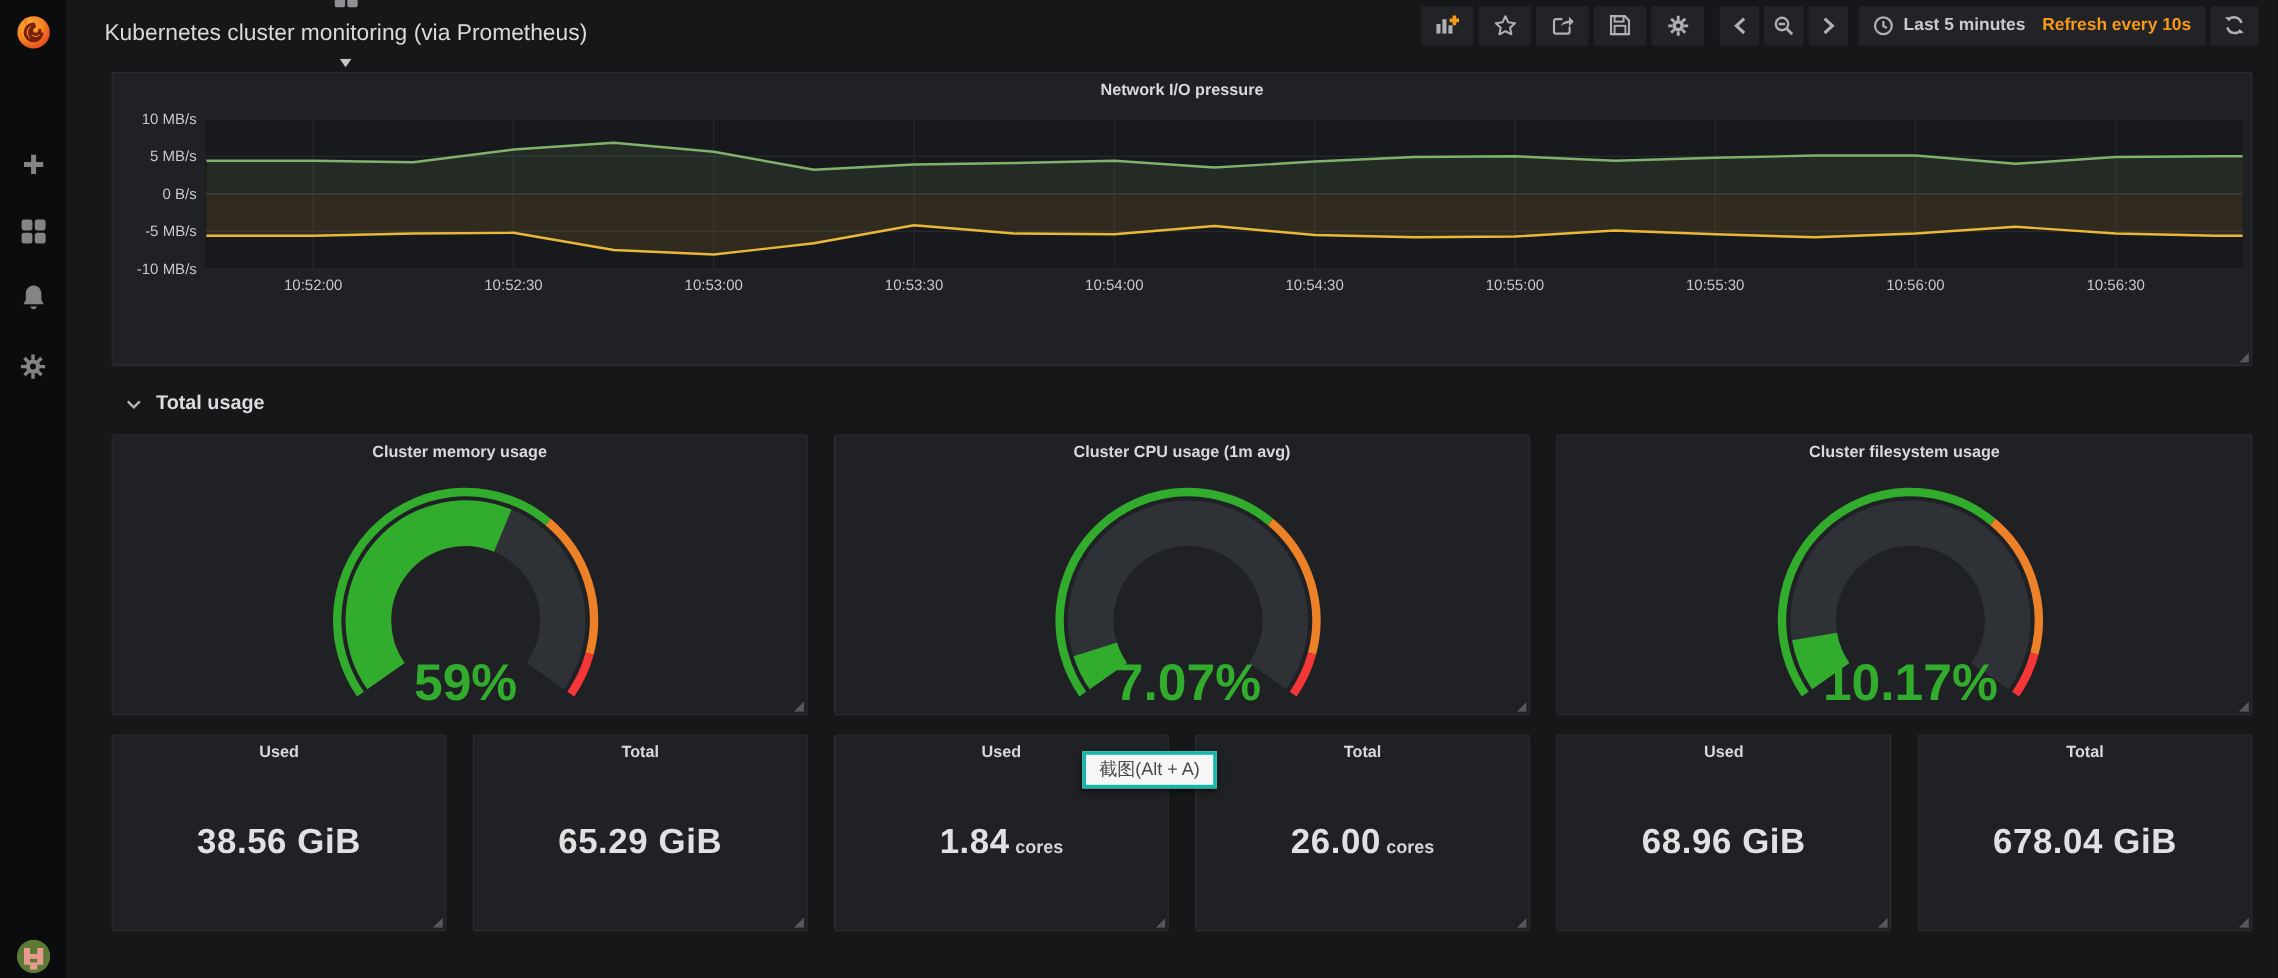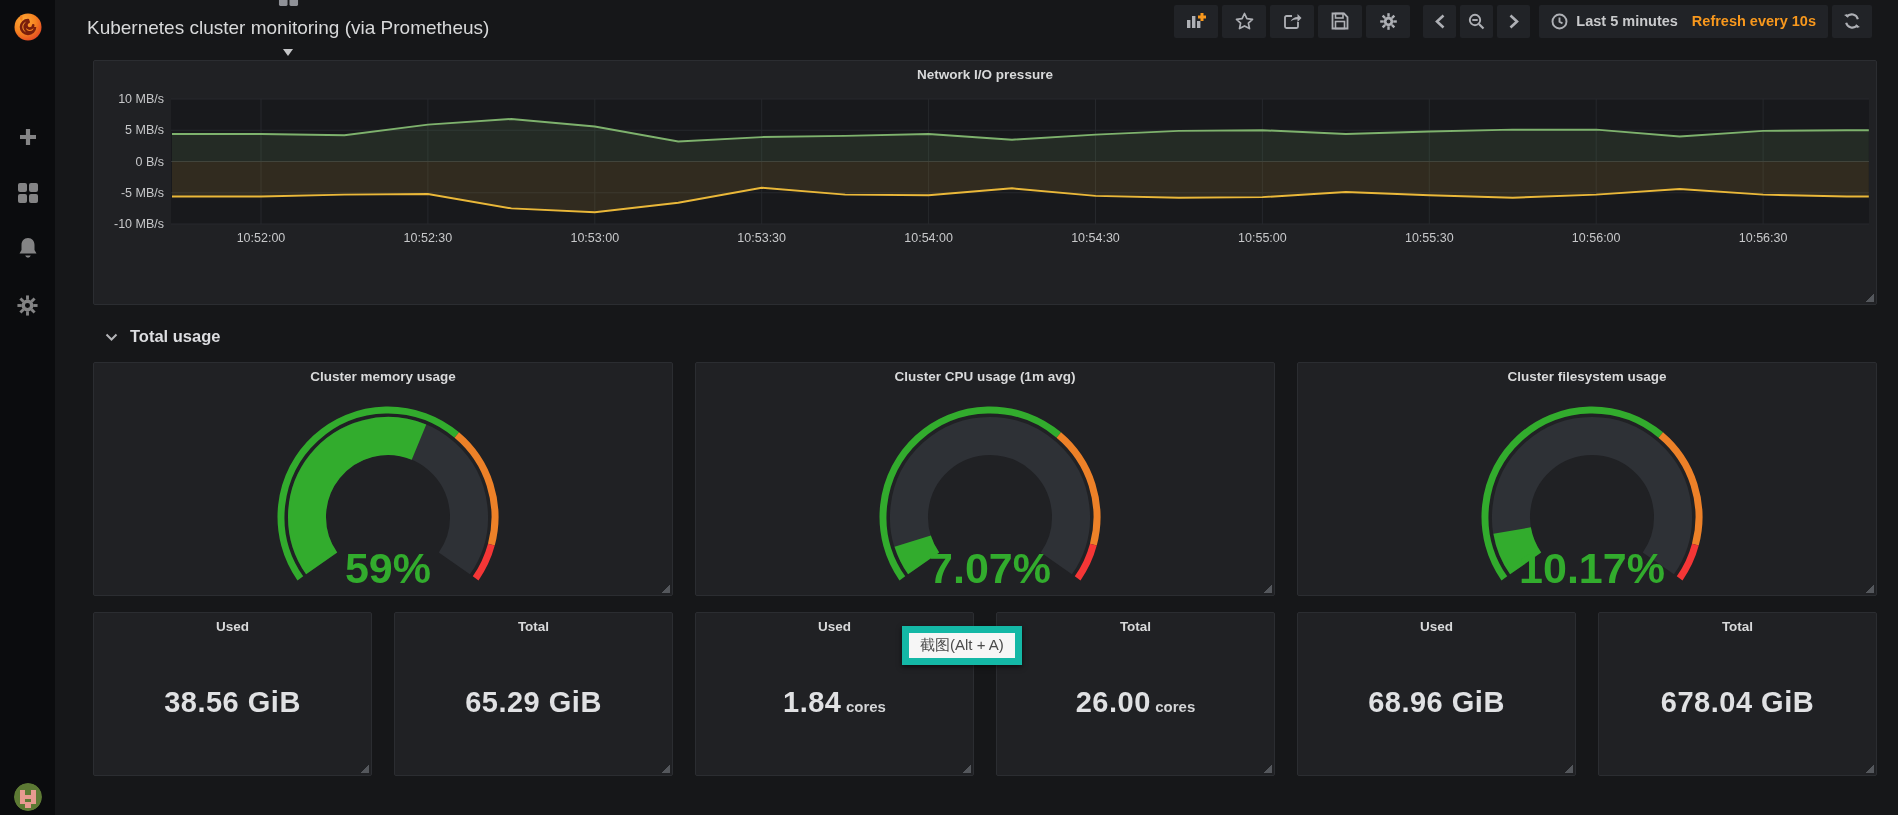--- a/index.html
+++ b/index.html
@@ -12,21 +12,21 @@
   .logo { width:55px; height:52px; display:flex; align-items:center; justify-content:center; cursor:pointer; }
   .side-btn { width:55px; height:50px; display:flex; align-items:center; justify-content:center; cursor:pointer; }
   .side-btn svg { opacity:.85; }
   .side-icons { position:absolute; top:112px; left:0; width:55px; display:flex; flex-direction:column; gap:6px; }
   .avatar { position:absolute; left:14px; bottom:4px; width:28px; height:28px; border-radius:50%; overflow:hidden; cursor:pointer; }
 
   
   .navbar { position:absolute; left:55px; top:0; width:1843px; height:42px; display:flex; align-items:center; justify-content:space-between; background:#161719; z-index:20; }
   .nav-left { display:flex; align-items:center; padding-left:32px; gap:10px;flex-direction:column; }
   .dash-title { color:#d8d9da; font-size:19px; cursor:pointer; }
-  .nav-right { display:flex; align-items:center; padding-right:26px; }
+  .nav-right { display:flex; align-items:center; padding-right:16px; }
   .nav-btn { height:33px; background:#212327; border-radius:2px; margin-left:4px; display:flex; align-items:center; justify-content:center; cursor:pointer; }
   .icon-btn { width:44px; }
   .sm-btn { width:33px; }
   .group { display:flex; margin-left:9px; }
   .time-btn { padding:0 12px; margin-left:9px; gap:8px; }
   .time-label { color:#c9cacc; font-size:14.5px; font-weight:bold; }
   .refresh-label { color:#f8981d; font-size:14.5px; font-weight:bold; margin-left:6px; }
 
   
   .content { position:absolute; left:55px; top:42px; width:1843px; height:773px; padding:18px 21px 0 38px; }
@@ -39,21 +39,21 @@
   .section-title { color:#dcdde0; font-size:16.5px; font-weight:bold; }
   .row { display:flex; gap:22px; }
   .gauge-panel { width:590px; height:234px; margin-top:2px; }
   .gauge-holder { position:absolute; left:0; top:28px; width:100%; height:204px; }
   .stats-row { margin-top:16px; }
   .stat-panel { width:291px; height:164px; }
   .stat-body { position:absolute; left:0; top:50%; width:100%; text-align:center; margin-top:-4px; transform:translateY(-50%); padding-top:24px; }
   .stat-value { color:#e0e1e3; font-size:29px; font-weight:bold; letter-spacing:.5px; }
   .stat-unit { color:#d4d5d7; font-size:15px; font-weight:bold; }
 
-  .screenshot-tooltip { position:absolute; left:902px; top:626px; background:#f6f6f6; color:#4a4a4a; font-size:15px; padding:3px 11px; border:7px solid #14b8a6; box-shadow:0 2px 5px rgba(0,0,0,.6); z-index:50; white-space:nowrap; }
+  .screenshot-tooltip { position:absolute; left:902px; top:626px; background:#f6f6f6; color:#4a4a4a; font-size:15px; padding:3px 11px; border:3px solid #14b8a6; box-shadow:0 2px 5px rgba(0,0,0,.6); z-index:50; white-space:nowrap; }
 
   svg { display:block; }
 </style>
 </head>
 <body>
 
 <div class="app">
 
   <div class="sidebar">
     <div class="logo">

